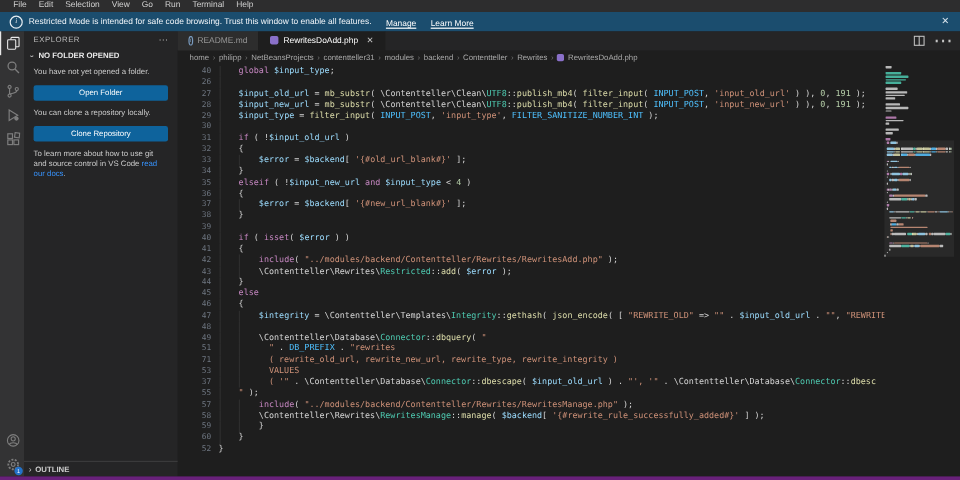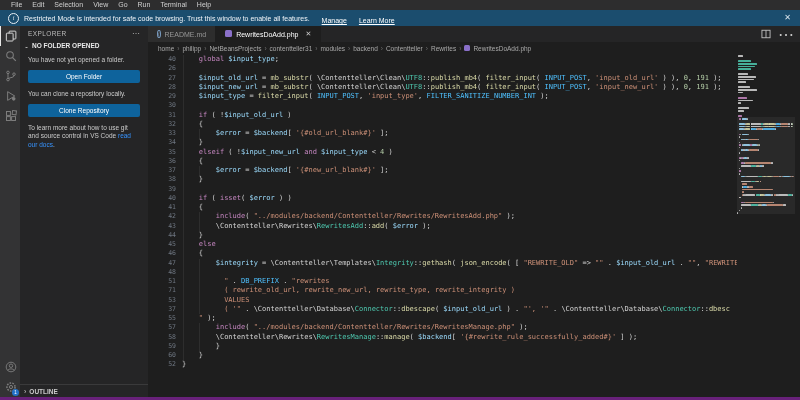--- a/index.html
+++ b/index.html
@@ -304,41 +304,45 @@
           <div class="line">
             <span class="ln">41</span>
             <span class="lt" style="padding-left: 16.856px;"><i class="guide" style="left: 0.5px;"></i><span class="tk-p">{</span></span>
           </div>
           <div class="line">
             <span class="ln">42</span>
             <span class="lt" style="padding-left: 33.712px;"><i class="guide" style="left: 0.5px;"></i><i class="guide" style="left: 17.356px;"></i><span class="tk-k">include</span><span class="tk-p">( </span><span class="tk-s">"../modules/backend/Contentteller/Rewrites/RewritesAdd.php"</span><span class="tk-p"> );</span></span>
           </div>
           <div class="line">
             <span class="ln">43</span>
-            <span class="lt" style="padding-left: 33.712px;"><i class="guide" style="left: 0.5px;"></i><i class="guide" style="left: 17.356px;"></i><span class="tk-p">\Contentteller\Rewrites\</span><span class="tk-c">RewritesAdd</span><span class="tk-p">::</span><span class="tk-f">add</span><span class="tk-p">( </span><span class="tk-v">$error</span><span class="tk-p"> );</span></span>
+            <span class="lt" style="padding-left: 33.712px;"><i class="guide" style="left: 0.5px;"></i><i class="guide" style="left: 17.356px;"></i><span class="tk-p">\Contentteller\Rewrites\</span><span class="tk-c">Restricted</span><span class="tk-p">::</span><span class="tk-f">add</span><span class="tk-p">( </span><span class="tk-v">$error</span><span class="tk-p"> );</span></span>
           </div>
           <div class="line">
             <span class="ln">44</span>
             <span class="lt" style="padding-left: 16.856px;"><i class="guide" style="left: 0.5px;"></i><span class="tk-p">}</span></span>
           </div>
           <div class="line">
             <span class="ln">45</span>
             <span class="lt" style="padding-left: 16.856px;"><i class="guide" style="left: 0.5px;"></i><span class="tk-k">else</span></span>
           </div>
           <div class="line">
             <span class="ln">46</span>
             <span class="lt" style="padding-left: 16.856px;"><i class="guide" style="left: 0.5px;"></i><span class="tk-p">{</span></span>
           </div>
           <div class="line">
             <span class="ln">47</span>
             <span class="lt" style="padding-left: 33.712px;"><i class="guide" style="left: 0.5px;"></i><i class="guide" style="left: 17.356px;"></i><span class="tk-v">$integrity</span><span class="tk-p"> = </span><span class="tk-p">\Contentteller\Templates\</span><span class="tk-c">Integrity</span><span class="tk-p">::</span><span class="tk-f">gethash</span><span class="tk-p">( </span><span class="tk-f">json_encode</span><span class="tk-p">( [ </span><span class="tk-s">"REWRITE_OLD"</span><span class="tk-p"> =&gt; </span><span class="tk-s">""</span><span class="tk-p"> . </span><span class="tk-v">$input_old_url</span><span class="tk-p"> . </span><span class="tk-s">""</span><span class="tk-p">, </span><span class="tk-s">"REWRITE</span></span>
           </div>
           <div class="line">
             <span class="ln">48</span>
             <span class="lt" style="padding-left: 33.712px;"><i class="guide" style="left: 0.5px;"></i><i class="guide" style="left: 17.356px;"></i></span>
+          </div>
+          <div class="line">
+            <span class="ln">49</span>
+            <span class="lt" style="padding-left: 33.712px;"><i class="guide" style="left: 0.5px;"></i><i class="guide" style="left: 17.356px;"></i><span class="tk-p">\Contentteller\Database\</span><span class="tk-c">Connector</span><span class="tk-p">::</span><span class="tk-f">dbquery</span><span class="tk-p">( </span><span class="tk-s">"</span></span>
           </div>
           <div class="line">
             <span class="ln">51</span>
             <span class="lt" style="padding-left: 42.14px;"><i class="guide" style="left: 0.5px;"></i><i class="guide" style="left: 17.356px;"></i><span class="tk-s">"</span><span class="tk-p"> . </span><span class="tk-o">DB_PREFIX</span><span class="tk-p"> . </span><span class="tk-s">"rewrites</span></span>
           </div>
           <div class="line">
             <span class="ln">71</span>
             <span class="lt" style="padding-left: 42.14px;"><i class="guide" style="left: 0.5px;"></i><i class="guide" style="left: 17.356px;"></i><span class="tk-s">( rewrite_old_url, rewrite_new_url, rewrite_type, rewrite_integrity )</span></span>
           </div>
           <div class="line">

